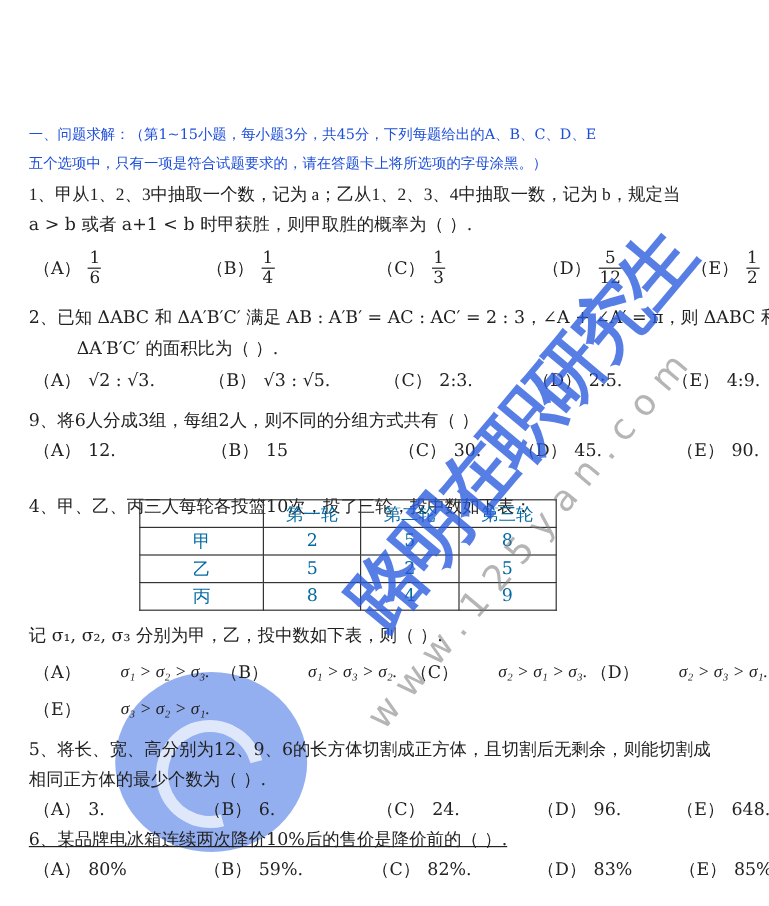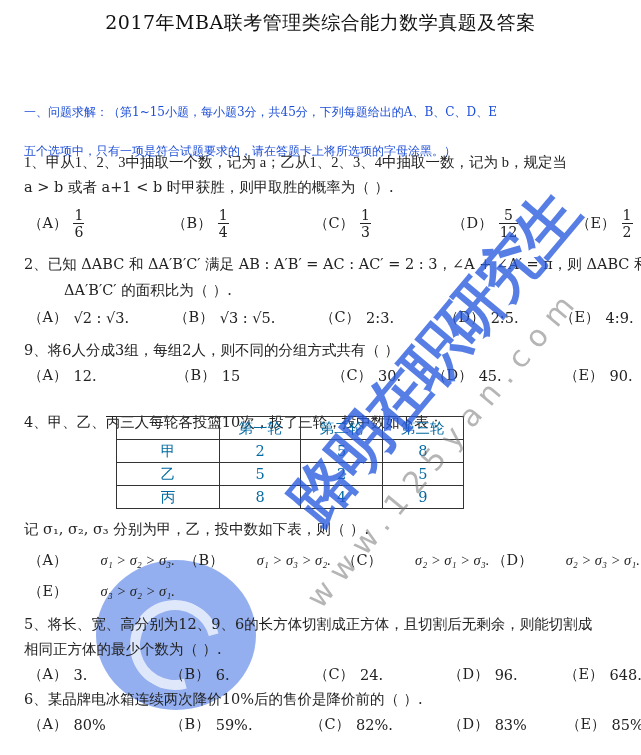--- a/index.html
+++ b/index.html
@@ -33,24 +33,23 @@
                      border:10px solid rgba(255,255,255,0.7); border-right-color:transparent; transform:rotate(30deg); }
 </style>
 </head>
 <body>
 
 <div class="page">
 
   <div class="wm wm-circle"></div>
   <div class="wm wm-circle-inner"></div>
 
-  <div class="title">2017年MBA联考管理类综合能力数学真题及答案</div>
 
   <div class="line bold" style="top:104px;">一、问题求解：（第1~15小题，每小题3分，共45分，下列每题给出的A、B、C、D、E</div>
-  <div class="line bold" style="top:143px;text-align:center;">五个选项中，只有一项是符合试题要求的，请在答题卡上将所选项的字母涂黑。）</div>
+  <div class="line bold" style="top:128px;text-align:center;">五个选项中，只有一项是符合试题要求的，请在答题卡上将所选项的字母涂黑。）</div>
 
   <div class="line" style="top:153px;font-family:Liberation Serif, serif;">1、甲从1、2、3中抽取一个数，记为 a；乙从1、2、3、4中抽取一数，记为 b，规定当</div>
   <div class="line" style="top:178px;">a &gt; b 或者 a+1 &lt; b 时甲获胜，则甲取胜的概率为（    ）.</div>
   <div class="opts" style="top:207px;">
     <div class="opt" style="left:4px;">
       <span class="lbl">（A）</span>
       <span class="frac">
           <span class="num">1</span>
           <span class="den">6</span>
         </span>
@@ -207,21 +206,21 @@
     <div class="opt" style="left:424px;">
         <span class="lbl">（D）</span>
         <span>96.</span>
       </div>
     <div class="opt" style="left:540px;">
         <span class="lbl">（E）</span>
         <span>648.</span>
       </div>
   </div>
 
-  <div class="line" style="top:690px;">6、某品牌电冰箱连续两次降价10%后的售价是降价前的（    ）.</div>
+  <div class="line" style="top:690px;text-decoration:underline;">6、某品牌电冰箱连续两次降价10%后的售价是降价前的（    ）.</div>
   <div class="opts" style="top:715px;">
     <div class="opt" style="left:4px;">
         <span class="lbl">（A）</span>
         <span>80%</span>
       </div>
     <div class="opt" style="left:146px;">
         <span class="lbl">（B）</span>
         <span>59%.</span>
       </div>
     <div class="opt" style="left:286px;">

